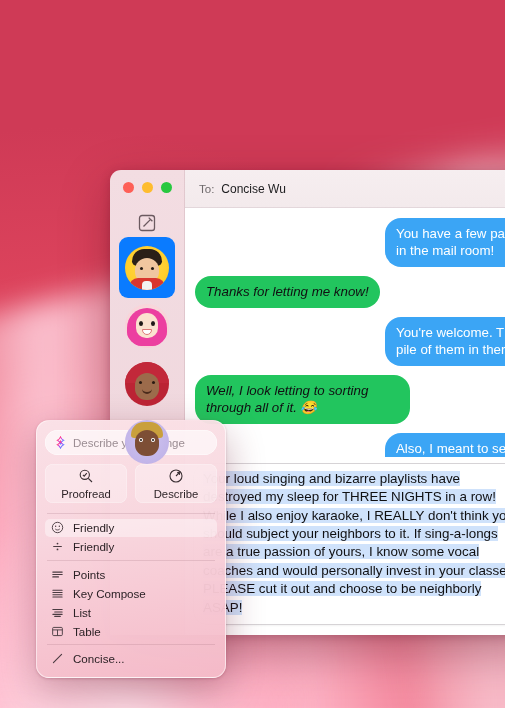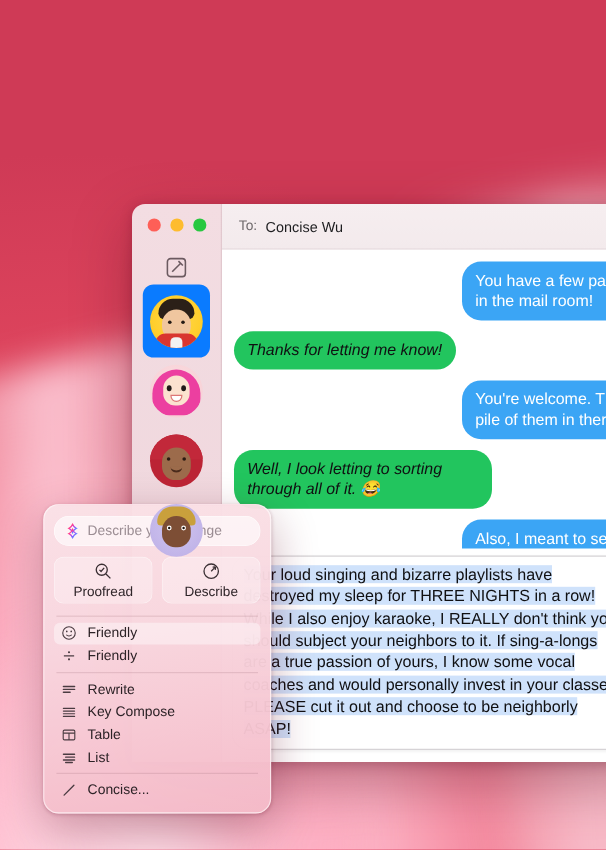--- a/index.html
+++ b/index.html
@@ -388,56 +388,56 @@
   <div class="wt-group">
 
     <div class="wt-item">
       <span class="ic">
         <svg viewBox="0 0 14 14" stroke="currentColor" stroke-width="1.3" stroke-linecap="round">
           <path d="M2 4.4 H12"></path>
             <path d="M2 7 H12"></path>
             <path d="M2 9.6 H8"></path>
         </svg>
       </span>
-      <span class="lb">Rewrite</span>
+      <span class="lb">Points</span>
     </div>
 
     <div class="wt-item">
       <span class="ic">
         <svg viewBox="0 0 14 14" stroke="currentColor" stroke-width="1.1" stroke-linecap="round">
           <path d="M2 3.6 H12"></path>
             <path d="M2 6 H12"></path>
             <path d="M2 8.4 H12"></path>
             <path d="M2 10.8 H12"></path>
         </svg>
       </span>
       <span class="lb">Key Compose</span>
     </div>
 
     <div class="wt-item">
       <span class="ic">
-        <svg viewBox="0 0 14 14" fill="none" stroke="currentColor" stroke-width="1">
-          <rect x="1.8" y="2.6" width="10.4" height="8.8" rx="1.1"></rect>
-          <path d="M1.8 5.3 H12.2"></path>
-            <path d="M7 5.3 V11.4"></path>
-        </svg>
-      </span>
-      <span class="lb">Table</span>
-    </div>
-
-    <div class="wt-item">
-      <span class="ic">
         <svg viewBox="0 0 14 14" stroke="currentColor" stroke-width="1.2" stroke-linecap="round">
           <path d="M2 3.8 H12"></path>
             <path d="M4 6.4 H12"></path>
             <path d="M2 9 H12"></path>
             <path d="M4 11.2 H10"></path>
         </svg>
       </span>
       <span class="lb">List</span>
+    </div>
+
+    <div class="wt-item">
+      <span class="ic">
+        <svg viewBox="0 0 14 14" fill="none" stroke="currentColor" stroke-width="1">
+          <rect x="1.8" y="2.6" width="10.4" height="8.8" rx="1.1"></rect>
+          <path d="M1.8 5.3 H12.2"></path>
+            <path d="M7 5.3 V11.4"></path>
+        </svg>
+      </span>
+      <span class="lb">Table</span>
     </div>
 
   </div>
 
   <div class="wt-div"></div>
 
   <div class="wt-item">
     <span class="ic">
       <svg viewBox="0 0 14 14" stroke="currentColor" stroke-width="1.2" stroke-linecap="round">
         <path d="M2.6 11.4 L11.4 2.6"></path>

